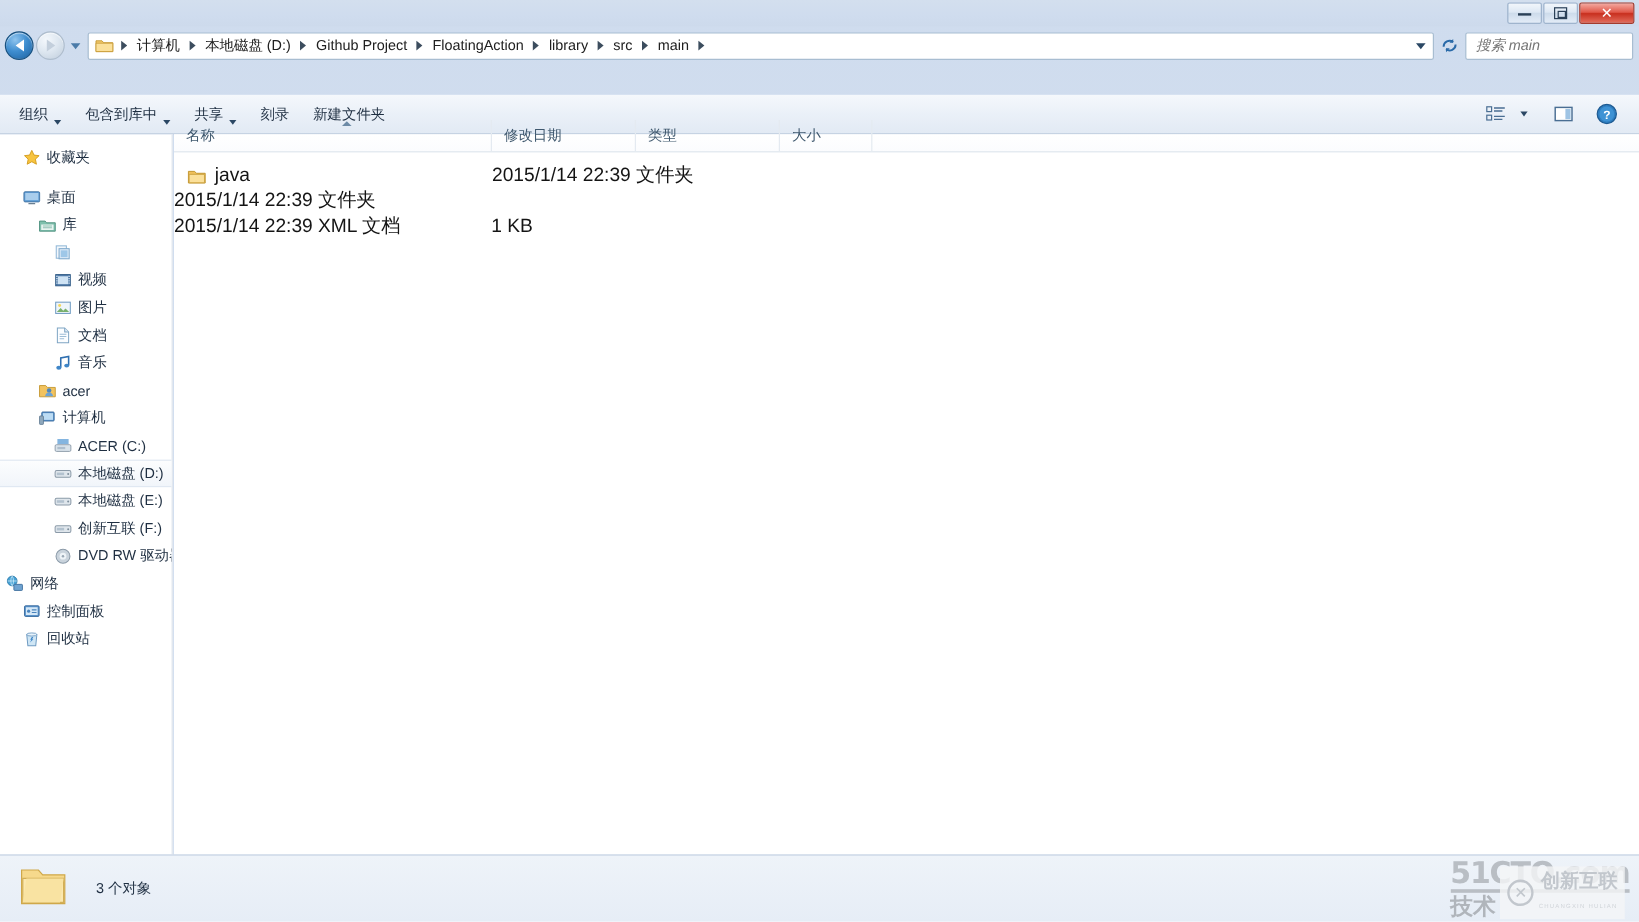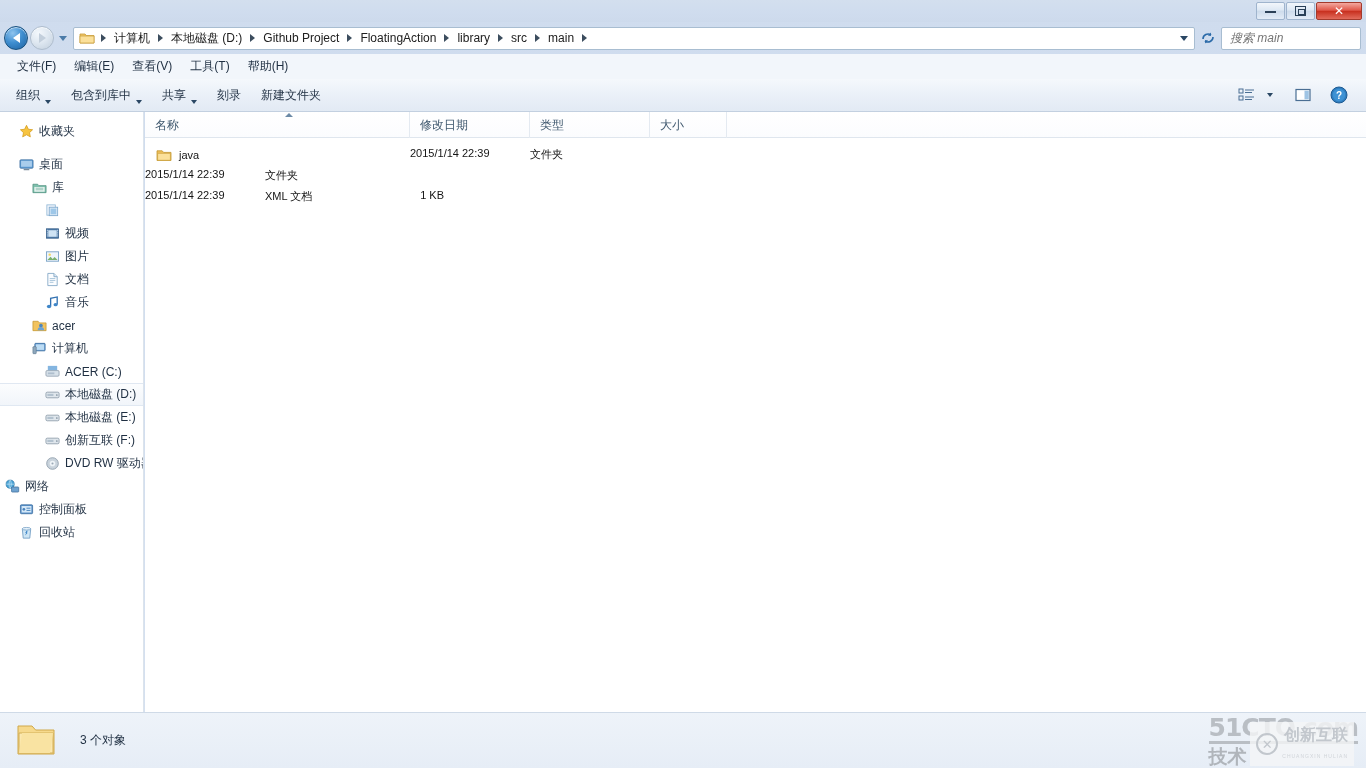--- a/index.html
+++ b/index.html
@@ -179,41 +179,41 @@
     display: flex; align-items: center; justify-content: center;
   }
   .spacer8 { height: 10px; }
 
   
   #filepane {
     position: absolute; left: 145px; top: 112px; width: 1221px; height: 600px;
     background: #ffffff;
   }
   #colheader {
-    position: relative; height: 26px;
+    position: relative; height: 15px;
     background: linear-gradient(180deg, #ffffff 0%, #fbfcfe 100%);
     border-bottom: 1px solid #dfe6ee;
-    display: flex; align-items: flex-start;
+    display: flex; align-items: flex-end;
   }
   .col {
     font-size: 12px; color: #3f586e;
     height: 26px; line-height: 26px;
     border-right: 1px solid #e4eaf1;
     padding-left: 10px;
     position: relative;
   }
   #sort-indicator {
     position: absolute; left: 140px; top: 1px;
     width: 0; height: 0;
     border-left: 4px solid transparent; border-right: 4px solid transparent;
     border-bottom: 4px solid #6c8aa6;
   }
   .filerow {
-    display: flex; align-items: flex-start; height: 21px;
-    font-size: 11px; color: #141414;
+    display: flex; align-items: center; height: 21px;
+    font-size: 16px; color: #141414;
   }
   .fr-name { width: 265px; display: flex; align-items: center; padding-left: 11px; }
   .fr-date { width: 120px; }
   .fr-type { width: 120px; }
   .fr-size { width: 77px; text-align: right; padding-right: 18px; }
   .fileicon { width: 16px; height: 16px; margin-right: 7px; flex: 0 0 16px; }
 
   
   #statusbar {
     position: absolute; left: 0; top: 712px; width: 1366px; height: 56px;
@@ -325,27 +325,20 @@
 
     <div id="searchbox">
       <input id="search-input" type="text" placeholder="搜索 main" style="">
       <svg width="15" height="15" viewBox="0 0 16 16">
         <circle cx="6.6" cy="6.6" r="4.1" fill="none" stroke="#2a6aa8" stroke-width="1.5"></circle>
         <path d="M9.8 9.8l4 4" stroke="#2a6aa8" stroke-width="1.8" stroke-linecap="round"></path>
       </svg>
     </div>
   </div>
 
-  <div id="menubar">
-    <span class="menuitem">文件(F)</span>
-    <span class="menuitem">编辑(E)</span>
-    <span class="menuitem">查看(V)</span>
-    <span class="menuitem">工具(T)</span>
-    <span class="menuitem">帮助(H)</span>
-  </div>
 
   <div id="toolbar">
     <div class="tbitem">
       <span>组织</span>
       <span class="tb-caret"></span>
     </div>
     <div class="tbitem">
       <span>包含到库中</span>
       <span class="tb-caret"></span>
     </div>

